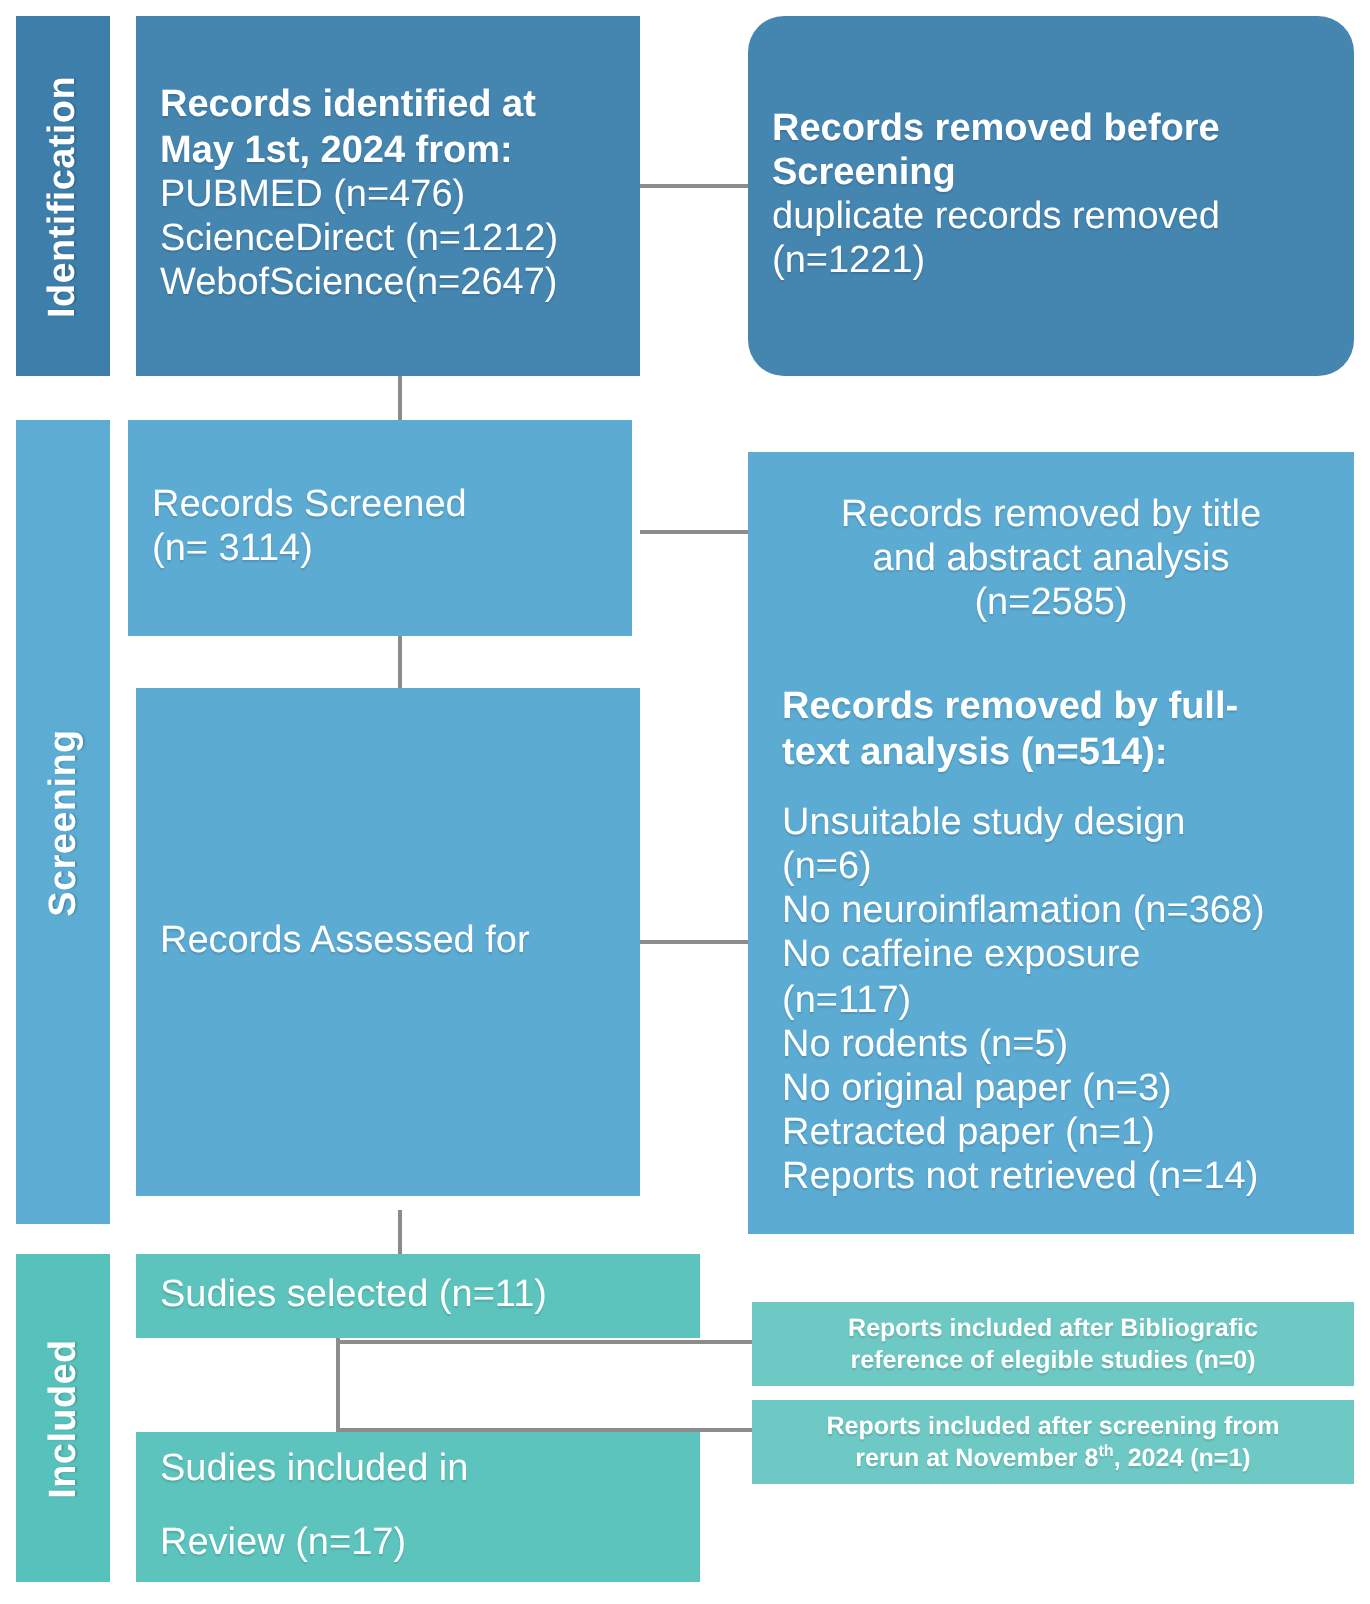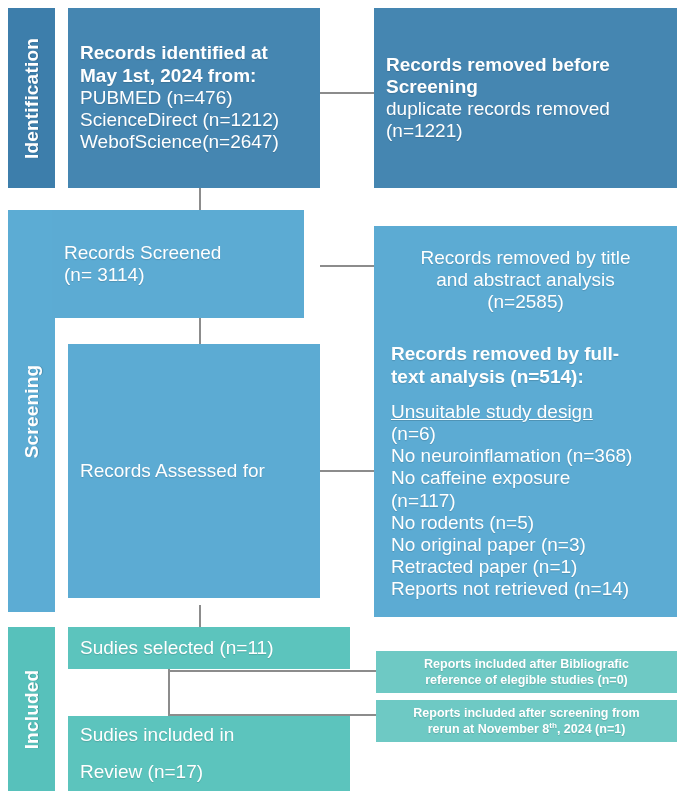--- a/index.html
+++ b/index.html
@@ -48,21 +48,21 @@
     flex-direction: column;
     justify-content: center;
   }
   .txtbox p {
     margin: 0;
     font-size: 19px;
     line-height: 1.17;
     text-shadow: 0 1px 1px rgba(0,0,0,0.14);
   }
   .txtbox p.b { font-weight: bold; }
-  .txtbox p.gap { margin-top: 13px; text-decoration: underline; }
+  .txtbox p.gap { margin-top: 13px; }
   .txtbox.center { align-items: center; text-align: left; margin-top: 16px; }
   .small p {
     font-size: 12.5px;
     line-height: 1.28;
     font-weight: bold;
     text-align: center;
   }
   .small { padding: 0 9px; }
   sup { font-size: 0.65em; vertical-align: super; line-height: 0; }
   
@@ -102,28 +102,28 @@
   </div>
 
   <div class="box txtbox" style="left:68px; top:8px; width:252px; height:180px; background:#4586b1;">
     <p class="b">Records identified at</p>
     <p class="b">May 1st, 2024 from:</p>
     <p>PUBMED (n=476)</p>
     <p>ScienceDirect (n=1212)</p>
     <p>WebofScience(n=2647)</p>
   </div>
 
-  <div class="box txtbox" style="left:374px; top:8px; width:303px; height:180px; background:#4586b1;">
+  <div class="box txtbox" style="left:374px; top:8px; width:303px; height:180px; background:#4586b1;border-radius:18px;">
     <p class="b">Records removed before</p>
     <p class="b">Screening</p>
     <p>duplicate records removed</p>
     <p>(n=1221)</p>
   </div>
 
-  <div class="box txtbox" style="left:52px; top:210px; width:252px; height:108px; background:#5cabd3;">
+  <div class="box txtbox" style="left:64px; top:210px; width:252px; height:108px; background:#5cabd3;">
     <p>Records Screened</p>
     <p>(n= 3114)</p>
   </div>
 
   <div class="box txtbox center" style="left:374px; top:210px; width:303px; height:108px; background:#5cabd3;">
     <p>Records removed by title</p>
     <p>and abstract analysis</p>
     <p>(n=2585)</p>
   </div>
 

